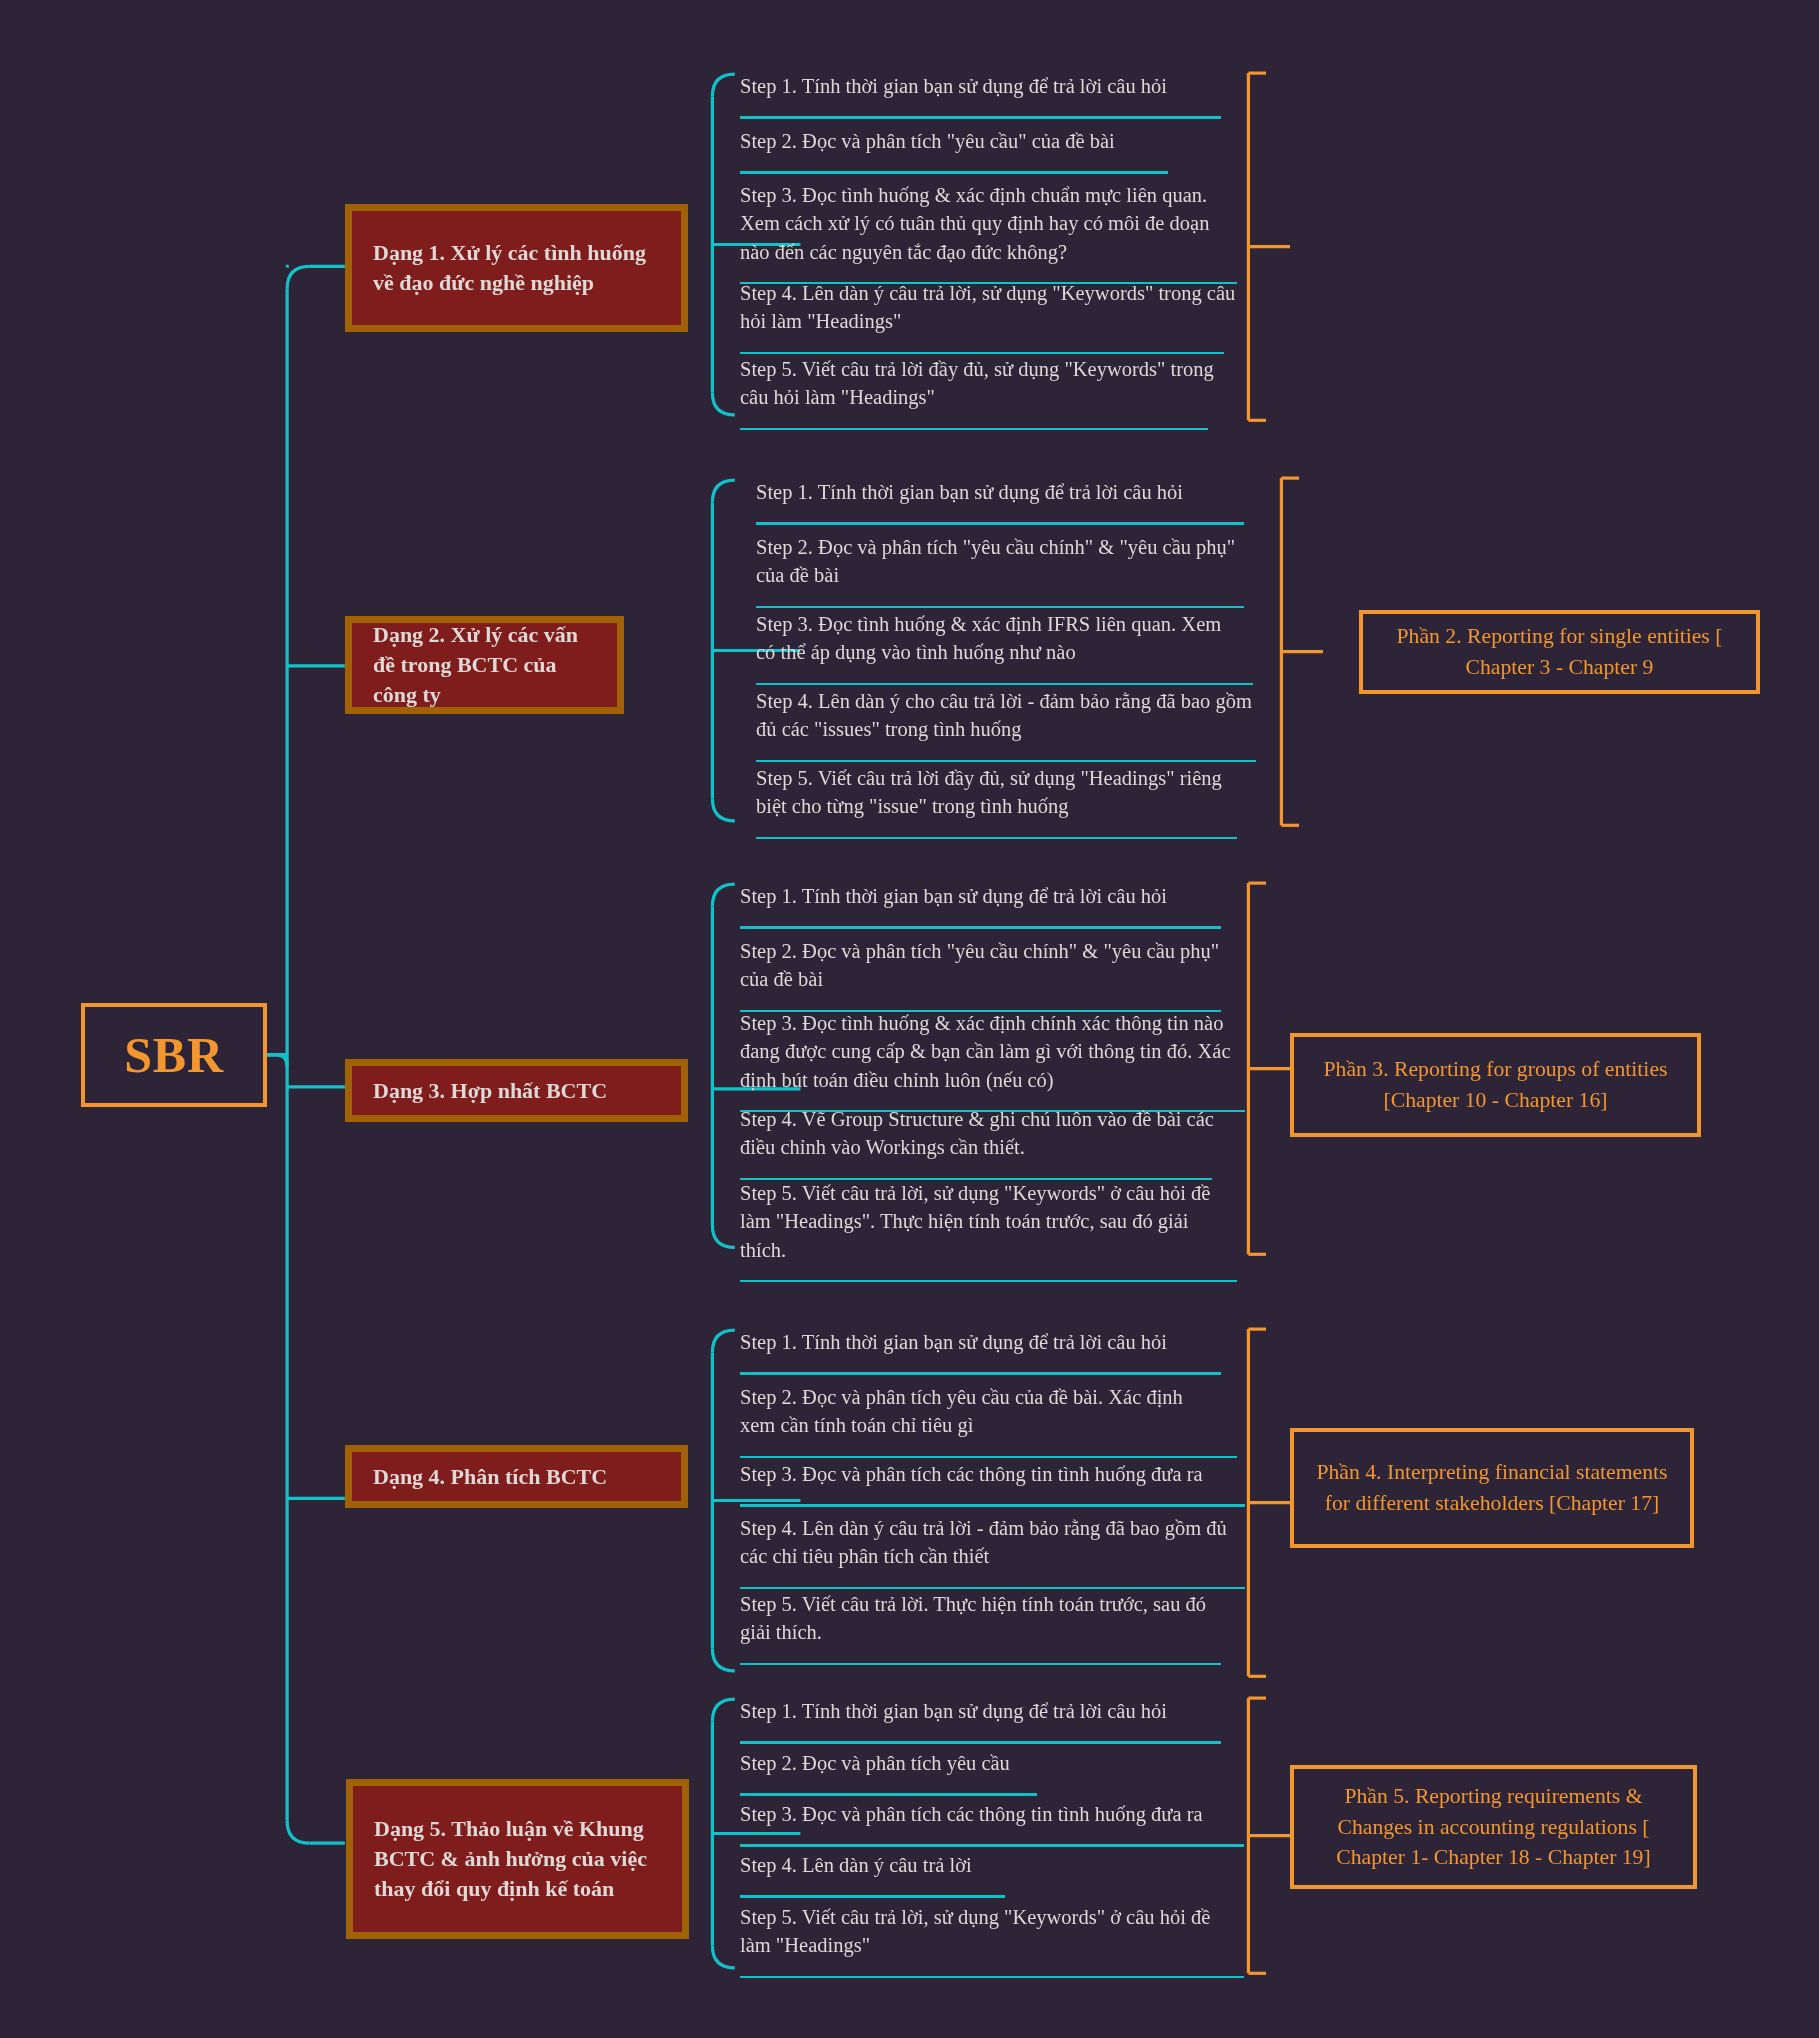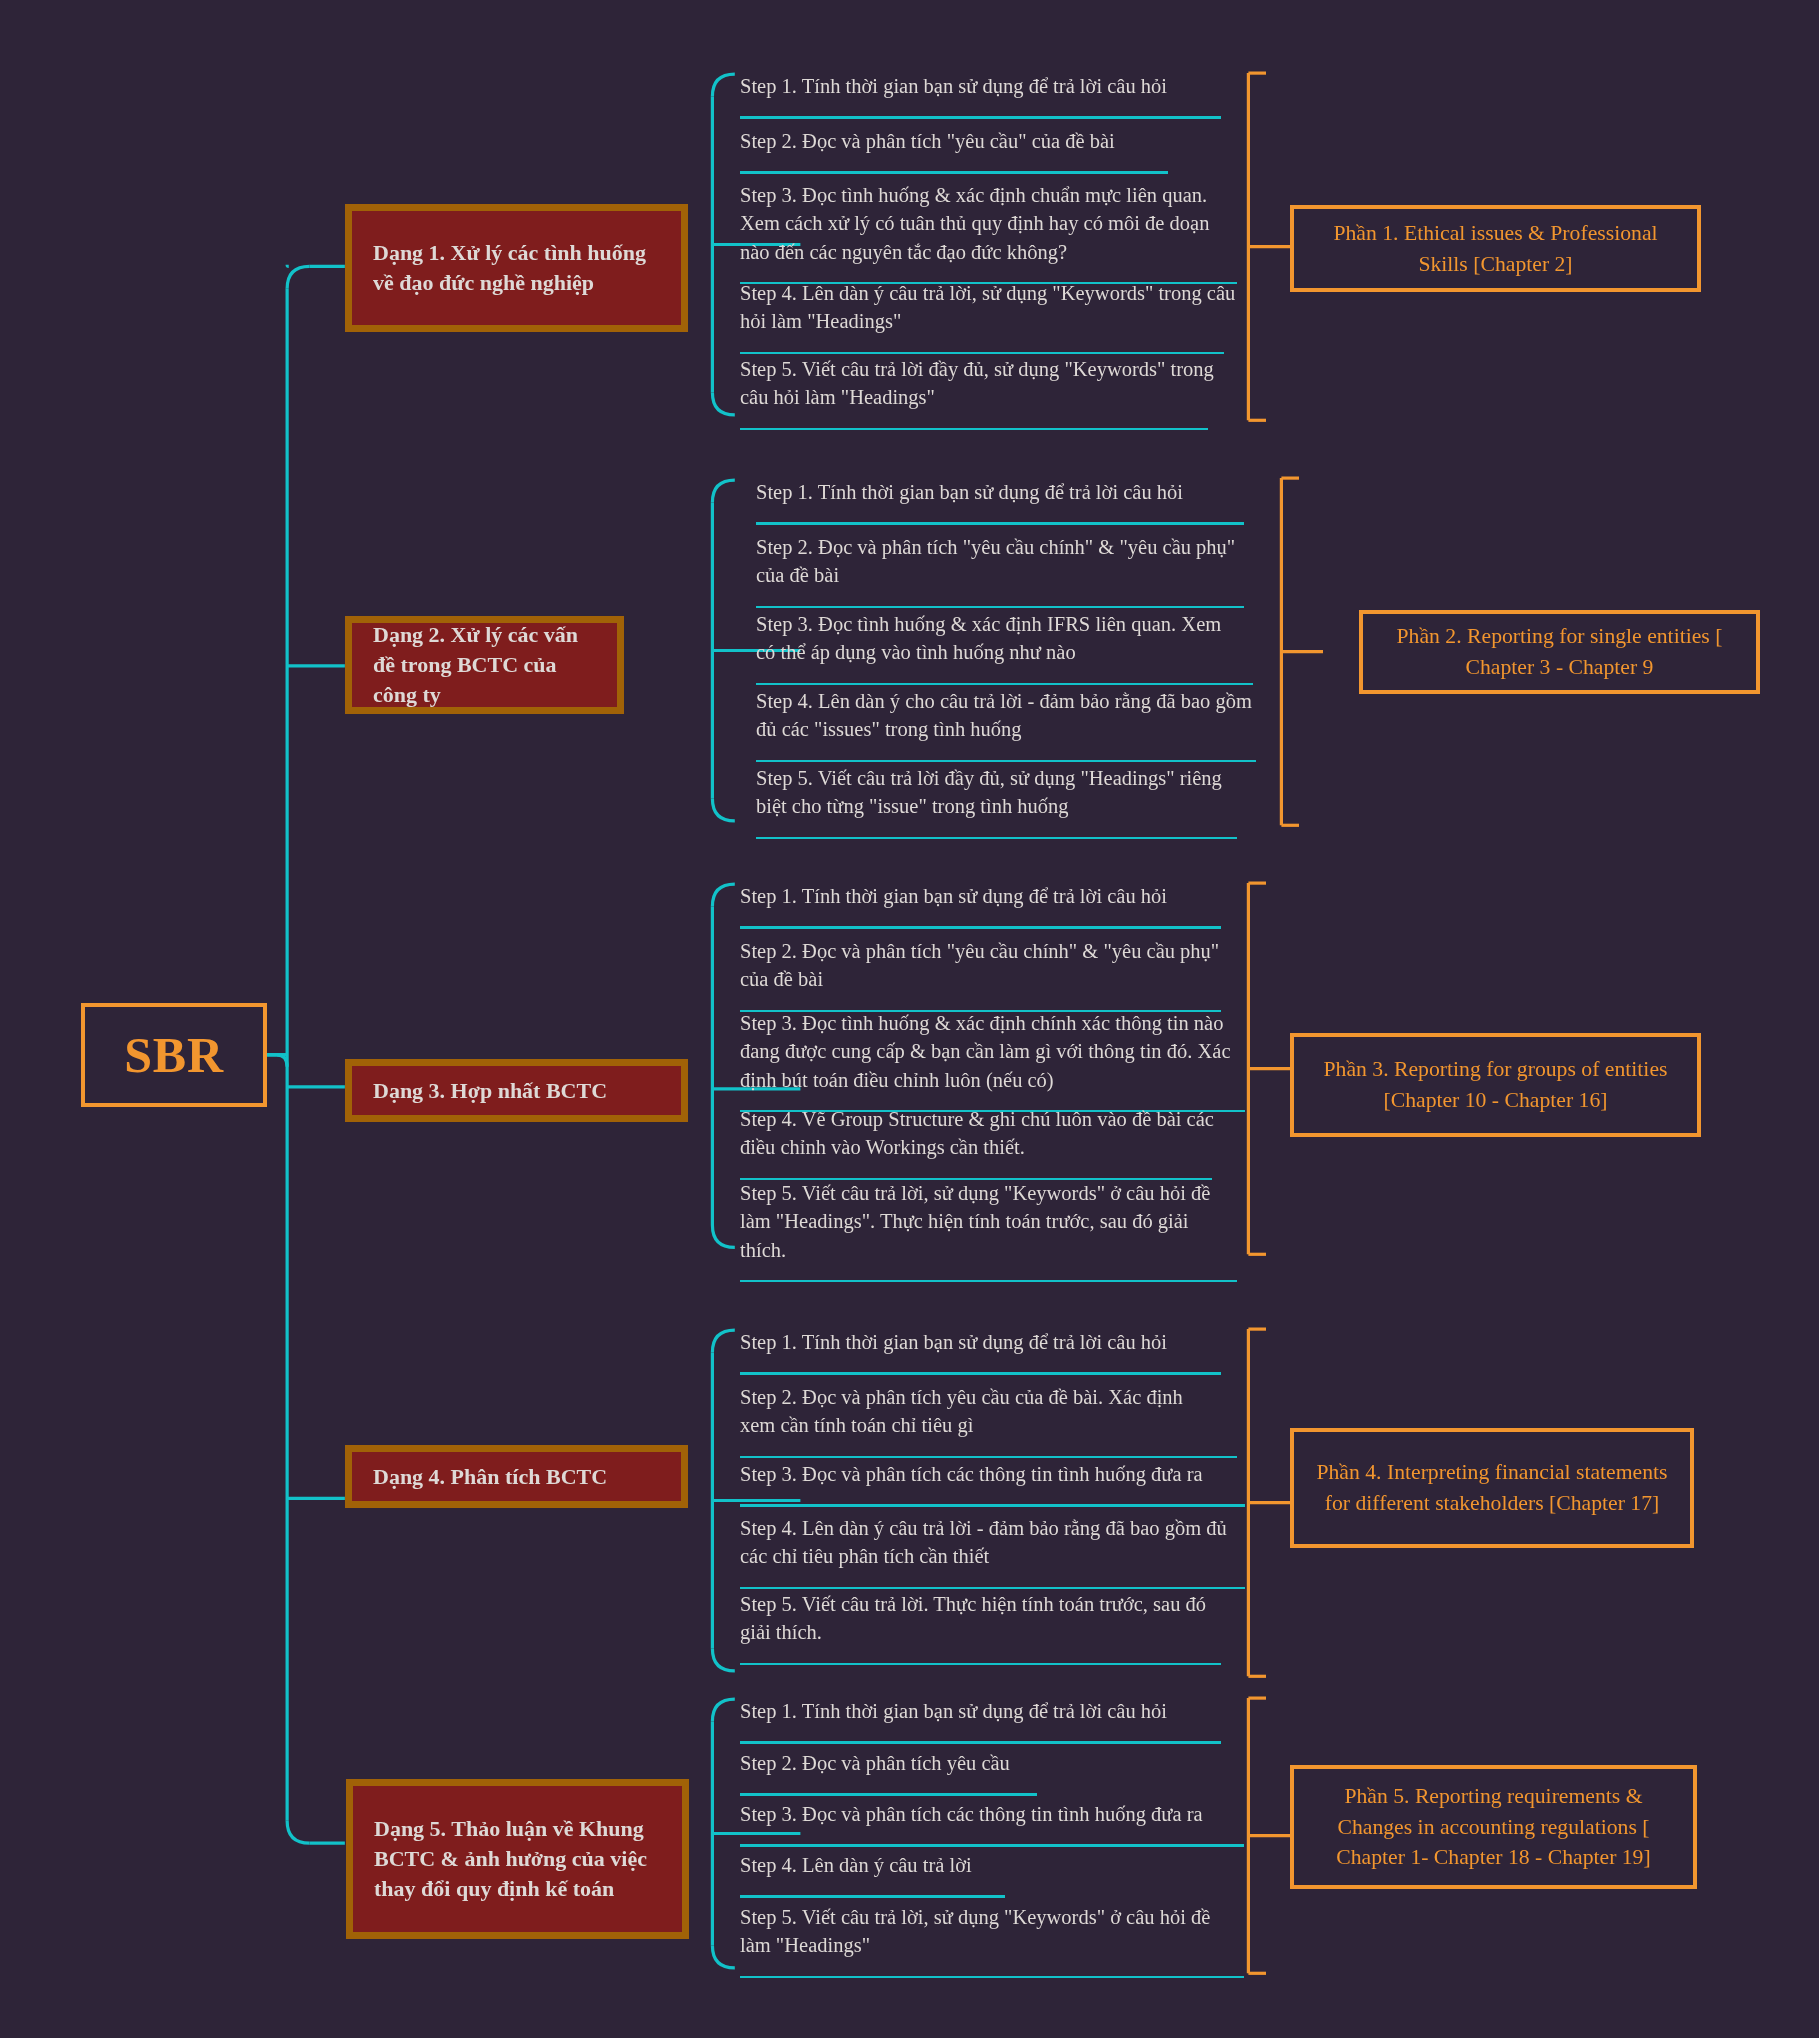--- a/index.html
+++ b/index.html
@@ -181,23 +181,20 @@
 
   <svg style="position:absolute;left:1242px;top:71px;width:96px;height:353px;pointer-events:none;" viewBox="0 0 120 440" xmlns="http://www.w3.org/2000/svg">
     <g fill="none" stroke="#f2962f" stroke-width="4">
       <path d="M30 2 L8 2"></path>
       <path d="M8 2 L8 436"></path>
       <path d="M8 436 L30 436"></path>
       <path d="M8 219 L60 219"></path>
     </g>
   </svg>
 
-  <div class="part-node" style="left:1290px; top:205px; width:411px; height:87px;">
-    <span class="part-label">Phần 1. Ethical issues &amp; Professional Skills [Chapter 2]</span>
-  </div>
 
   <div class="branch-node" style="left:345px; top:616px; width:279px; height:98px;">
     <span class="branch-label">Dạng 2. Xử lý các vấn đề trong BCTC của công ty</span>
   </div>
 
   <svg style="position:absolute;left:706px;top:478px;width:96px;height:361px;pointer-events:none;" viewBox="0 0 120 450" xmlns="http://www.w3.org/2000/svg">
     <g fill="none" stroke="#12c2c9" stroke-width="4">
       <path d="M8 30 Q8 2 36 2"></path>
       <path d="M8 30 L8 400"></path>
       <path d="M8 400 Q8 428 36 428"></path>

